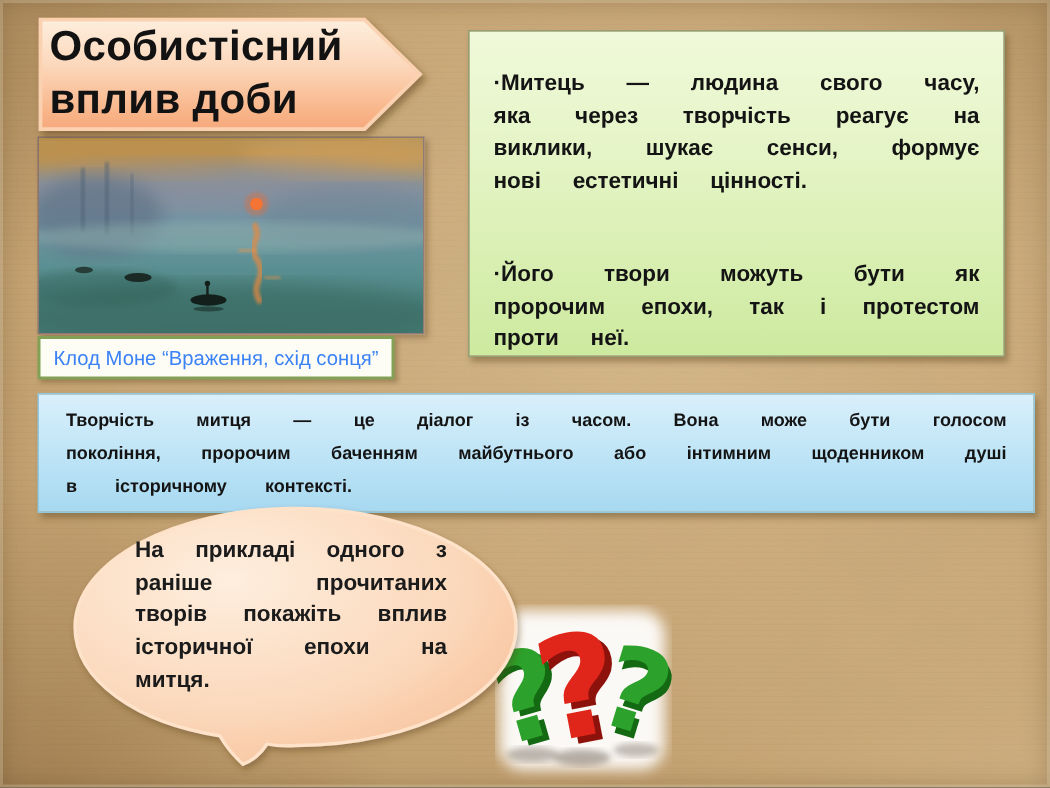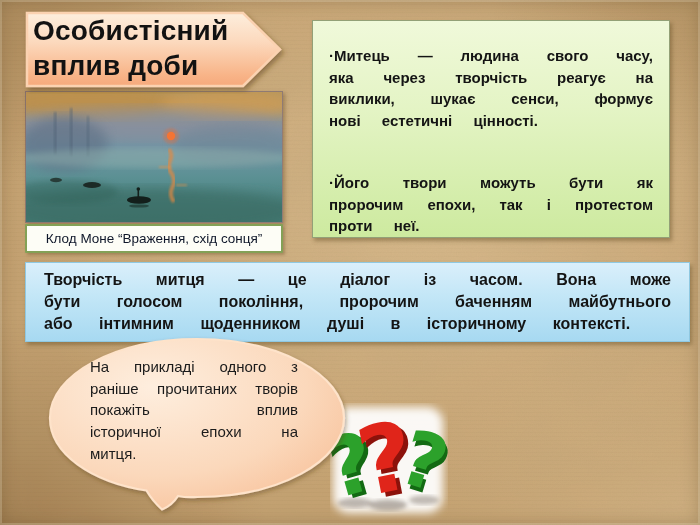--- a/index.html
+++ b/index.html
@@ -24,23 +24,23 @@
     font-size:28px;font-weight:bold;line-height:35px;color:#121212;
     letter-spacing:.2px;
   }
   
   .monet{left:25px;top:91px;width:258px;z-index:3;}
   .monet-img{
     width:256px;height:130px;border:1px solid rgba(96,84,110,.55);
     box-shadow:2px 2px 4px rgba(80,55,20,.35);display:block;
   }
   .monet-cap{
-    width:232px;height:22px;margin-top:1px;padding:2px 11px 1px;
+    width:232px;height:22px;margin-top:1px;padding:2px 1px 1px;
     background:#fdfdf6;border:2px solid #83a156;border-radius:1px;
-    font-size:13.5px;color:#0f172a;text-align:center;line-height:22px;
+    font-size:13.5px;color:#3b82f6;text-align:center;line-height:22px;
     white-space:nowrap;overflow:hidden;box-shadow:2px 2px 3px rgba(80,55,20,.3);
   }
   
   .green-box{
     left:312px;top:20px;width:324px;height:186px;padding:24px 16px 6px;
     background:linear-gradient(180deg,#f0f9da 0%,#e4f4c5 40%,#cdea9f 100%);
     border:1px solid #93a077;box-shadow:2px 3px 4px rgba(85,65,25,.4);
     z-index:3;
   }
   .green-box p{
@@ -49,28 +49,28 @@
   }
   .green-box p + p{margin-top:41px;}
   
   .blue-box{
     left:25px;top:262px;width:627px;height:66px;padding:6px 18px;
     background:linear-gradient(180deg,#daeffb 0%,#c4e7f7 40%,#a7d9f1 100%);
     border:1px solid #8fc8e1;box-shadow:2px 3px 4px rgba(85,65,25,.4);
     z-index:3;
   }
   .blue-box p{
-    margin:0;font-size:16px;font-weight:bold;line-height:22px;color:#141414;
+    margin:0;font-size:12px;font-weight:bold;line-height:22px;color:#141414;
     text-align:justify;word-spacing:22px;
   }
   
   .bubble-svg{left:45px;top:336px;width:310px;height:185px;z-index:6;}
   .bubble-text{
     left:90px;top:356px;width:208px;z-index:7;
-    font-size:15px;font-weight:normal;line-height:21.7px;color:#1b1b1b;
+    font-size:15px;font-weight:bold;line-height:21.7px;color:#1b1b1b;
     text-align:justify;word-spacing:14px;
   }
   
   .qmarks-svg{left:330px;top:403px;width:118px;height:122px;z-index:2;}
   .q{font-family:"DejaVu Sans","Liberation Sans",sans-serif;font-weight:bold;}
   .bg-noise{left:0;top:0;z-index:0;}
 </style>
 </head>
 <body>
 

